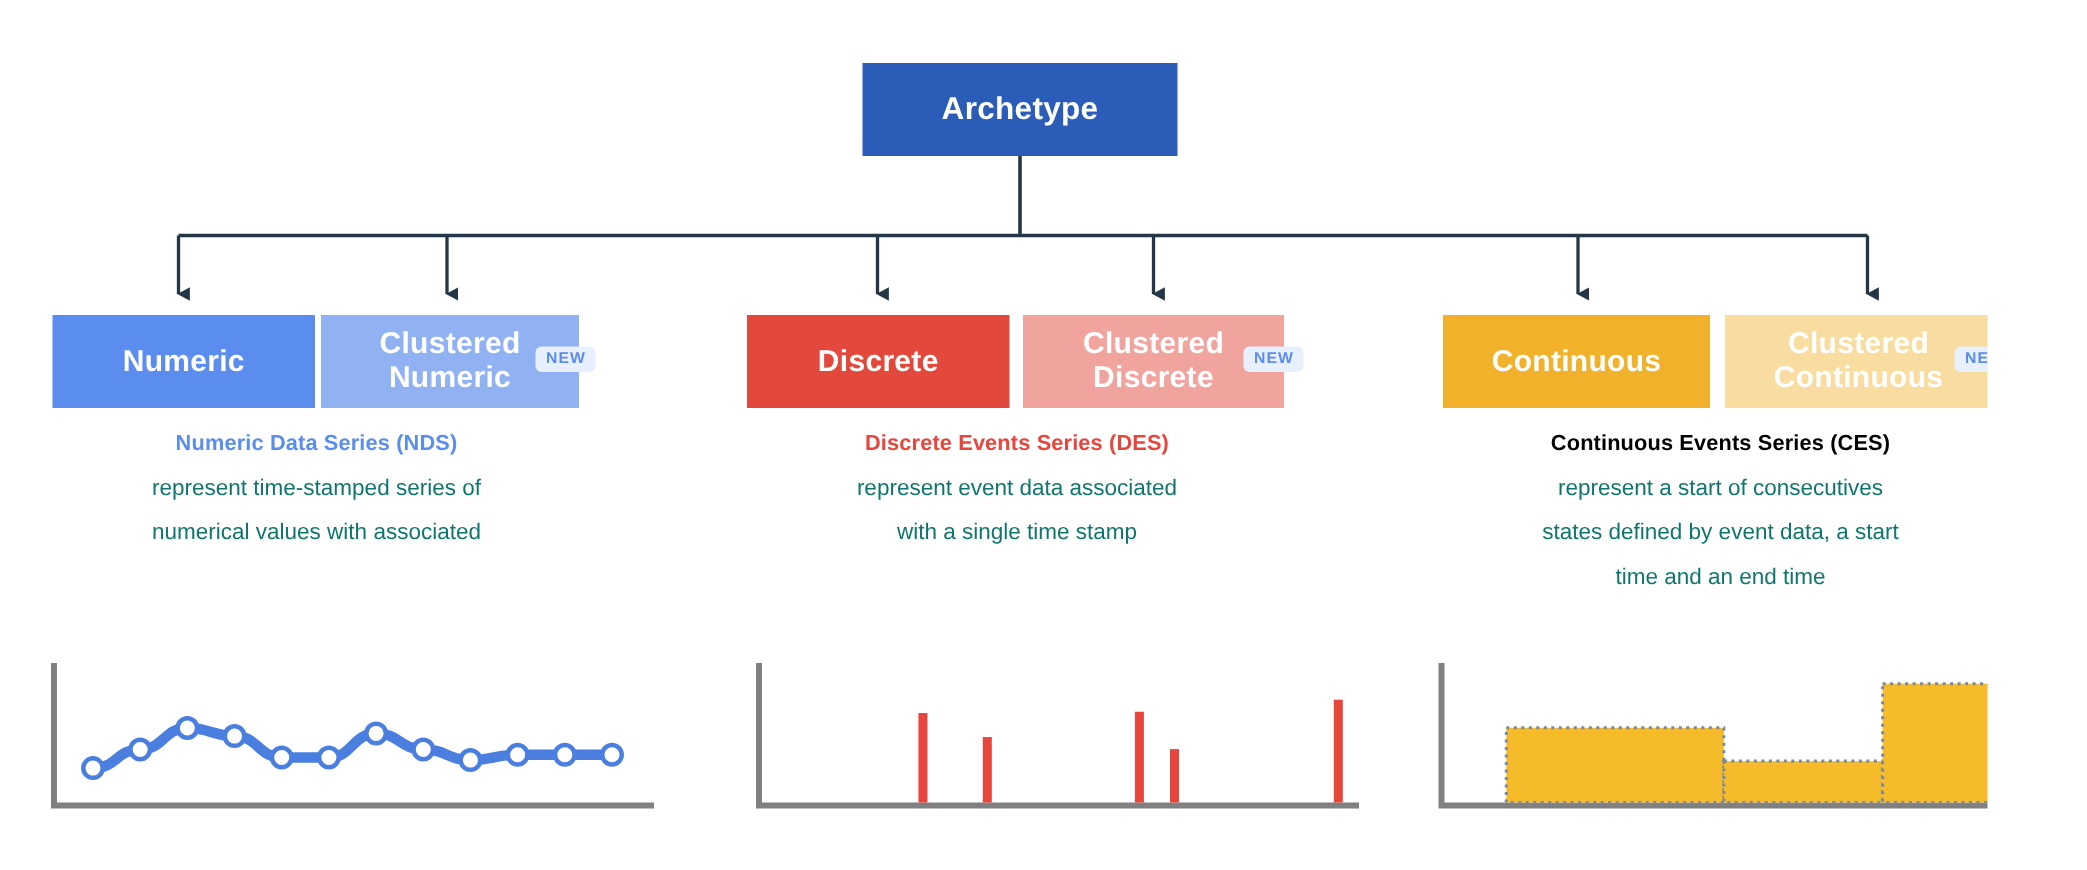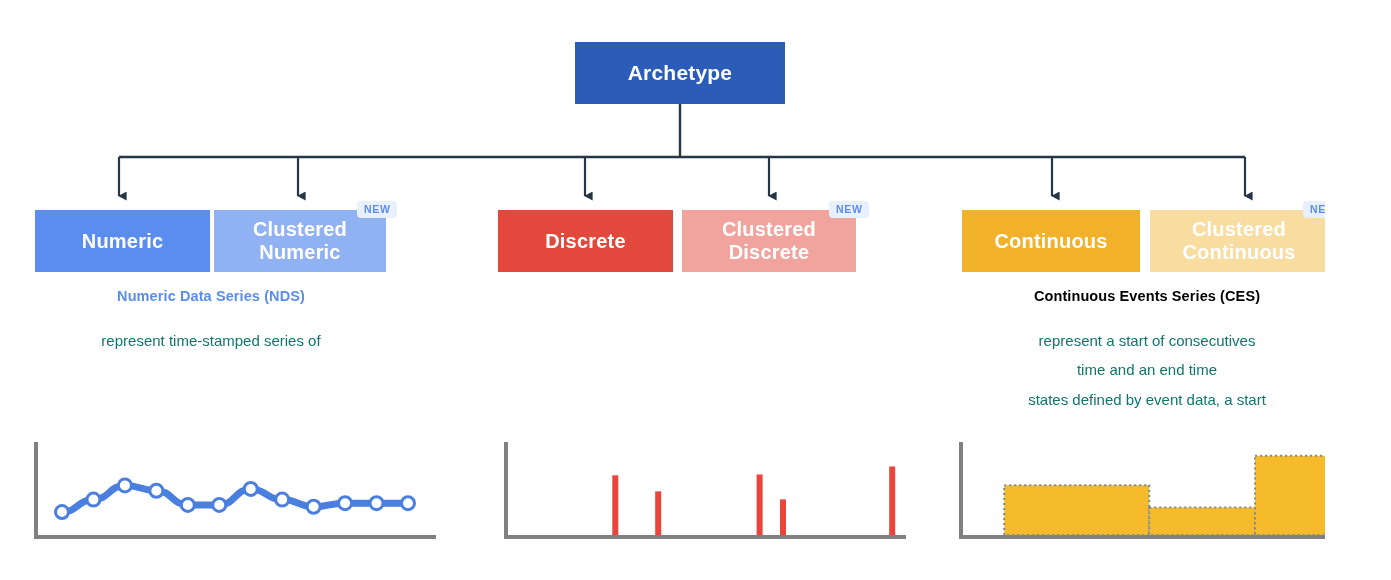--- a/index.html
+++ b/index.html
@@ -54,31 +54,32 @@
   .new-badge {
     position: absolute;
     background: #e8f0fe;
     color: #5b8def;
     font-size: 10.5px;
     font-weight: bold;
     letter-spacing: 0.7px;
     border-radius: 4px;
     padding: 3px 6px 3px 7px;
     line-height: 1;
+    margin-top: 30px;
   }
 
   
   .caption-block {
     position: absolute;
     text-align: center;
   }
   .caption-title {
     font-size: 14.5px;
     font-weight: bold;
-    margin: 0 0 22px 0;
+    margin: 0 0 7px 0;
     letter-spacing: 0.1px;
   }
   .caption-line {
     font-size: 15px;
     color: #0f766e;
     line-height: 1.95;
   }
 
   
   .mini-chart {
@@ -121,52 +122,58 @@
     <span>Clustered
 Numeric</span>
   </div>
   <div class="new-badge" style="left:357px; top:201px;">
     <span>NEW</span>
   </div>
 
   <div class="caption-block" style="left:20px; top:288px; width:382px;">
     <div class="caption-title" style="color:#5b8def;">Numeric Data Series (NDS)</div>
     <div class="caption-line">represent time-stamped series of</div>
+    <div class="caption-line">numerical values with associated</div>
   </div>
 
   <div class="node-box node-leaf" style="left:498px; top:210px; width:175px; height:62px; background:#e2483c;">
     <span>Discrete</span>
   </div>
 
   <div class="node-box node-leaf" style="left:682px; top:210px; width:174px; height:62px; background:#f0a49d; white-space:pre-line;">
     <span>Clustered
 Discrete</span>
   </div>
   <div class="new-badge" style="left:829px; top:201px;">
     <span>NEW</span>
   </div>
 
+  <div class="caption-block" style="left:487px; top:288px; width:382px;">
+    <div class="caption-title" style="color:#e8453c;">Discrete Events Series (DES)</div>
+    <div class="caption-line">represent event data associated</div>
+    <div class="caption-line">with a single time stamp</div>
+  </div>
 
   <div class="node-box node-leaf" style="left:962px; top:210px; width:178px; height:62px; background:#f2b12a;">
     <span>Continuous</span>
   </div>
 
   <div class="node-box node-leaf" style="left:1150px; top:210px; width:178px; height:62px; background:#f9dda0; white-space:pre-line;">
     <span>Clustered
 Continuous</span>
   </div>
   <div class="new-badge" style="left:1303px; top:201px;">
     <span>NEW</span>
   </div>
 
   <div class="caption-block" style="left:953px; top:288px; width:388px;">
     <div class="caption-title" style="color:#000000;">Continuous Events Series (CES)</div>
     <div class="caption-line">represent a start of consecutives</div>
+    <div class="caption-line">states defined by event data, a start</div>
     <div class="caption-line">time and an end time</div>
-    <div class="caption-line">states defined by event data, a start</div>
   </div>
 
   <svg class="mini-chart" style="left:30px; top:436px;" width="410" height="110" viewBox="0 0 410 110">
     <path class="axis" d="M 6 8 L 6 101 L 404 101" stroke="#808080" stroke-width="4" fill="none" stroke-linecap="square"></path>
     <path id="nds-path" stroke="#4a7fe0" stroke-width="7" fill="none" stroke-linecap="round" stroke-linejoin="round" d="M 32 76.08 C 47.72727272727273 76.08 47.72727272727273 63.620000000000005 63.45454545454545 63.620000000000005 C 79.18181818181819 63.620000000000005 79.18181818181819 49.38 94.9090909090909 49.38 C 110.63636363636363 49.38 110.63636363636363 54.72 126.36363636363636 54.72 C 142.0909090909091 54.72 142.0909090909091 68.96000000000001 157.8181818181818 68.96000000000001 C 173.54545454545456 68.96000000000001 173.54545454545456 68.96000000000001 189.27272727272728 68.96000000000001 C 205 68.96000000000001 205 52.94 220.72727272727272 52.94 C 236.45454545454544 52.94 236.45454545454544 63.620000000000005 252.1818181818182 63.620000000000005 C 267.9090909090909 63.620000000000005 267.9090909090909 70.74 283.6363636363636 70.74 C 299.3636363636364 70.74 299.3636363636364 67.18 315.09090909090907 67.18 C 330.8181818181818 67.18 330.8181818181818 67.18 346.54545454545456 67.18 C 362.27272727272725 67.18 362.27272727272725 67.18 378 67.18"></path>
     <g id="nds-markers">
         <circle cx="32" cy="76.08" r="6.5" fill="#ffffff" stroke="#4a7fe0" stroke-width="3"></circle>
         <circle cx="63.45454545454545" cy="63.620000000000005" r="6.5" fill="#ffffff" stroke="#4a7fe0" stroke-width="3"></circle>
         <circle cx="94.9090909090909" cy="49.38" r="6.5" fill="#ffffff" stroke="#4a7fe0" stroke-width="3"></circle>
         <circle cx="126.36363636363636" cy="54.72" r="6.5" fill="#ffffff" stroke="#4a7fe0" stroke-width="3"></circle>

